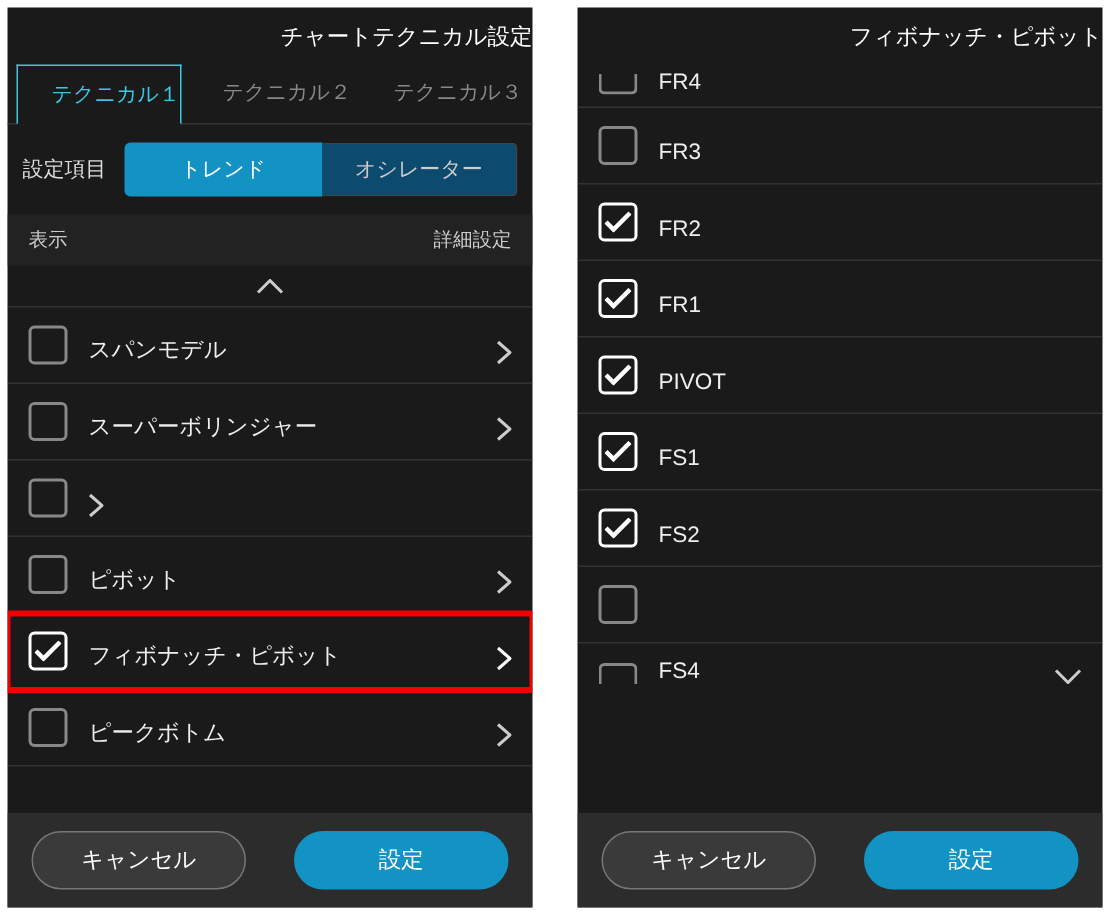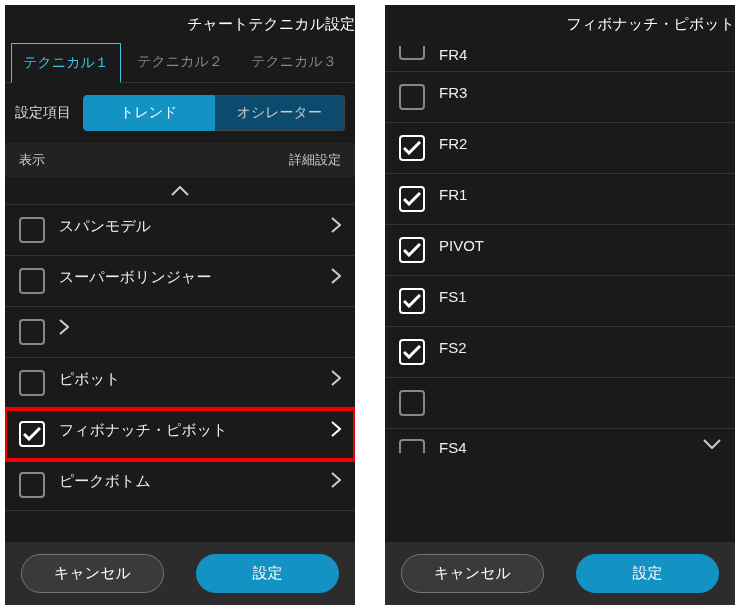--- a/index.html
+++ b/index.html
@@ -30,21 +30,21 @@
     color: #fff;
   }
   .tabs {
     display: flex;
     gap: 4px;
     padding: 0 6px;
     border-bottom: 1px solid #333;
   }
   .tab {
     flex: 1;
-    text-align: center;
+    text-align: right;
     padding: 10px 0;
     color: #888;
     border: 1px solid transparent;
     border-bottom: none;
     cursor: pointer;
     font-size: 14px;
   }
   .tab.active {
     color: #3cc7e6;
     border: 1px solid #3cc7e6;
@@ -98,21 +98,21 @@
     overflow: hidden;
     position: relative;
   }
   .collapse-row {
     display:flex; justify-content:center; align-items:center;
     height: 28px;
     border-bottom: 1px solid #333;
   }
   .item {
     display: flex;
-    align-items: flex-start;
+    align-items: flex-end;
     padding: 12px 14px;
     border-bottom: 1px solid #333;
     gap: 14px;
     position: relative;
   }
   .item.highlight {
     outline: 4px solid #f40000;
     outline-offset: -2px;
   }
   .checkbox {

